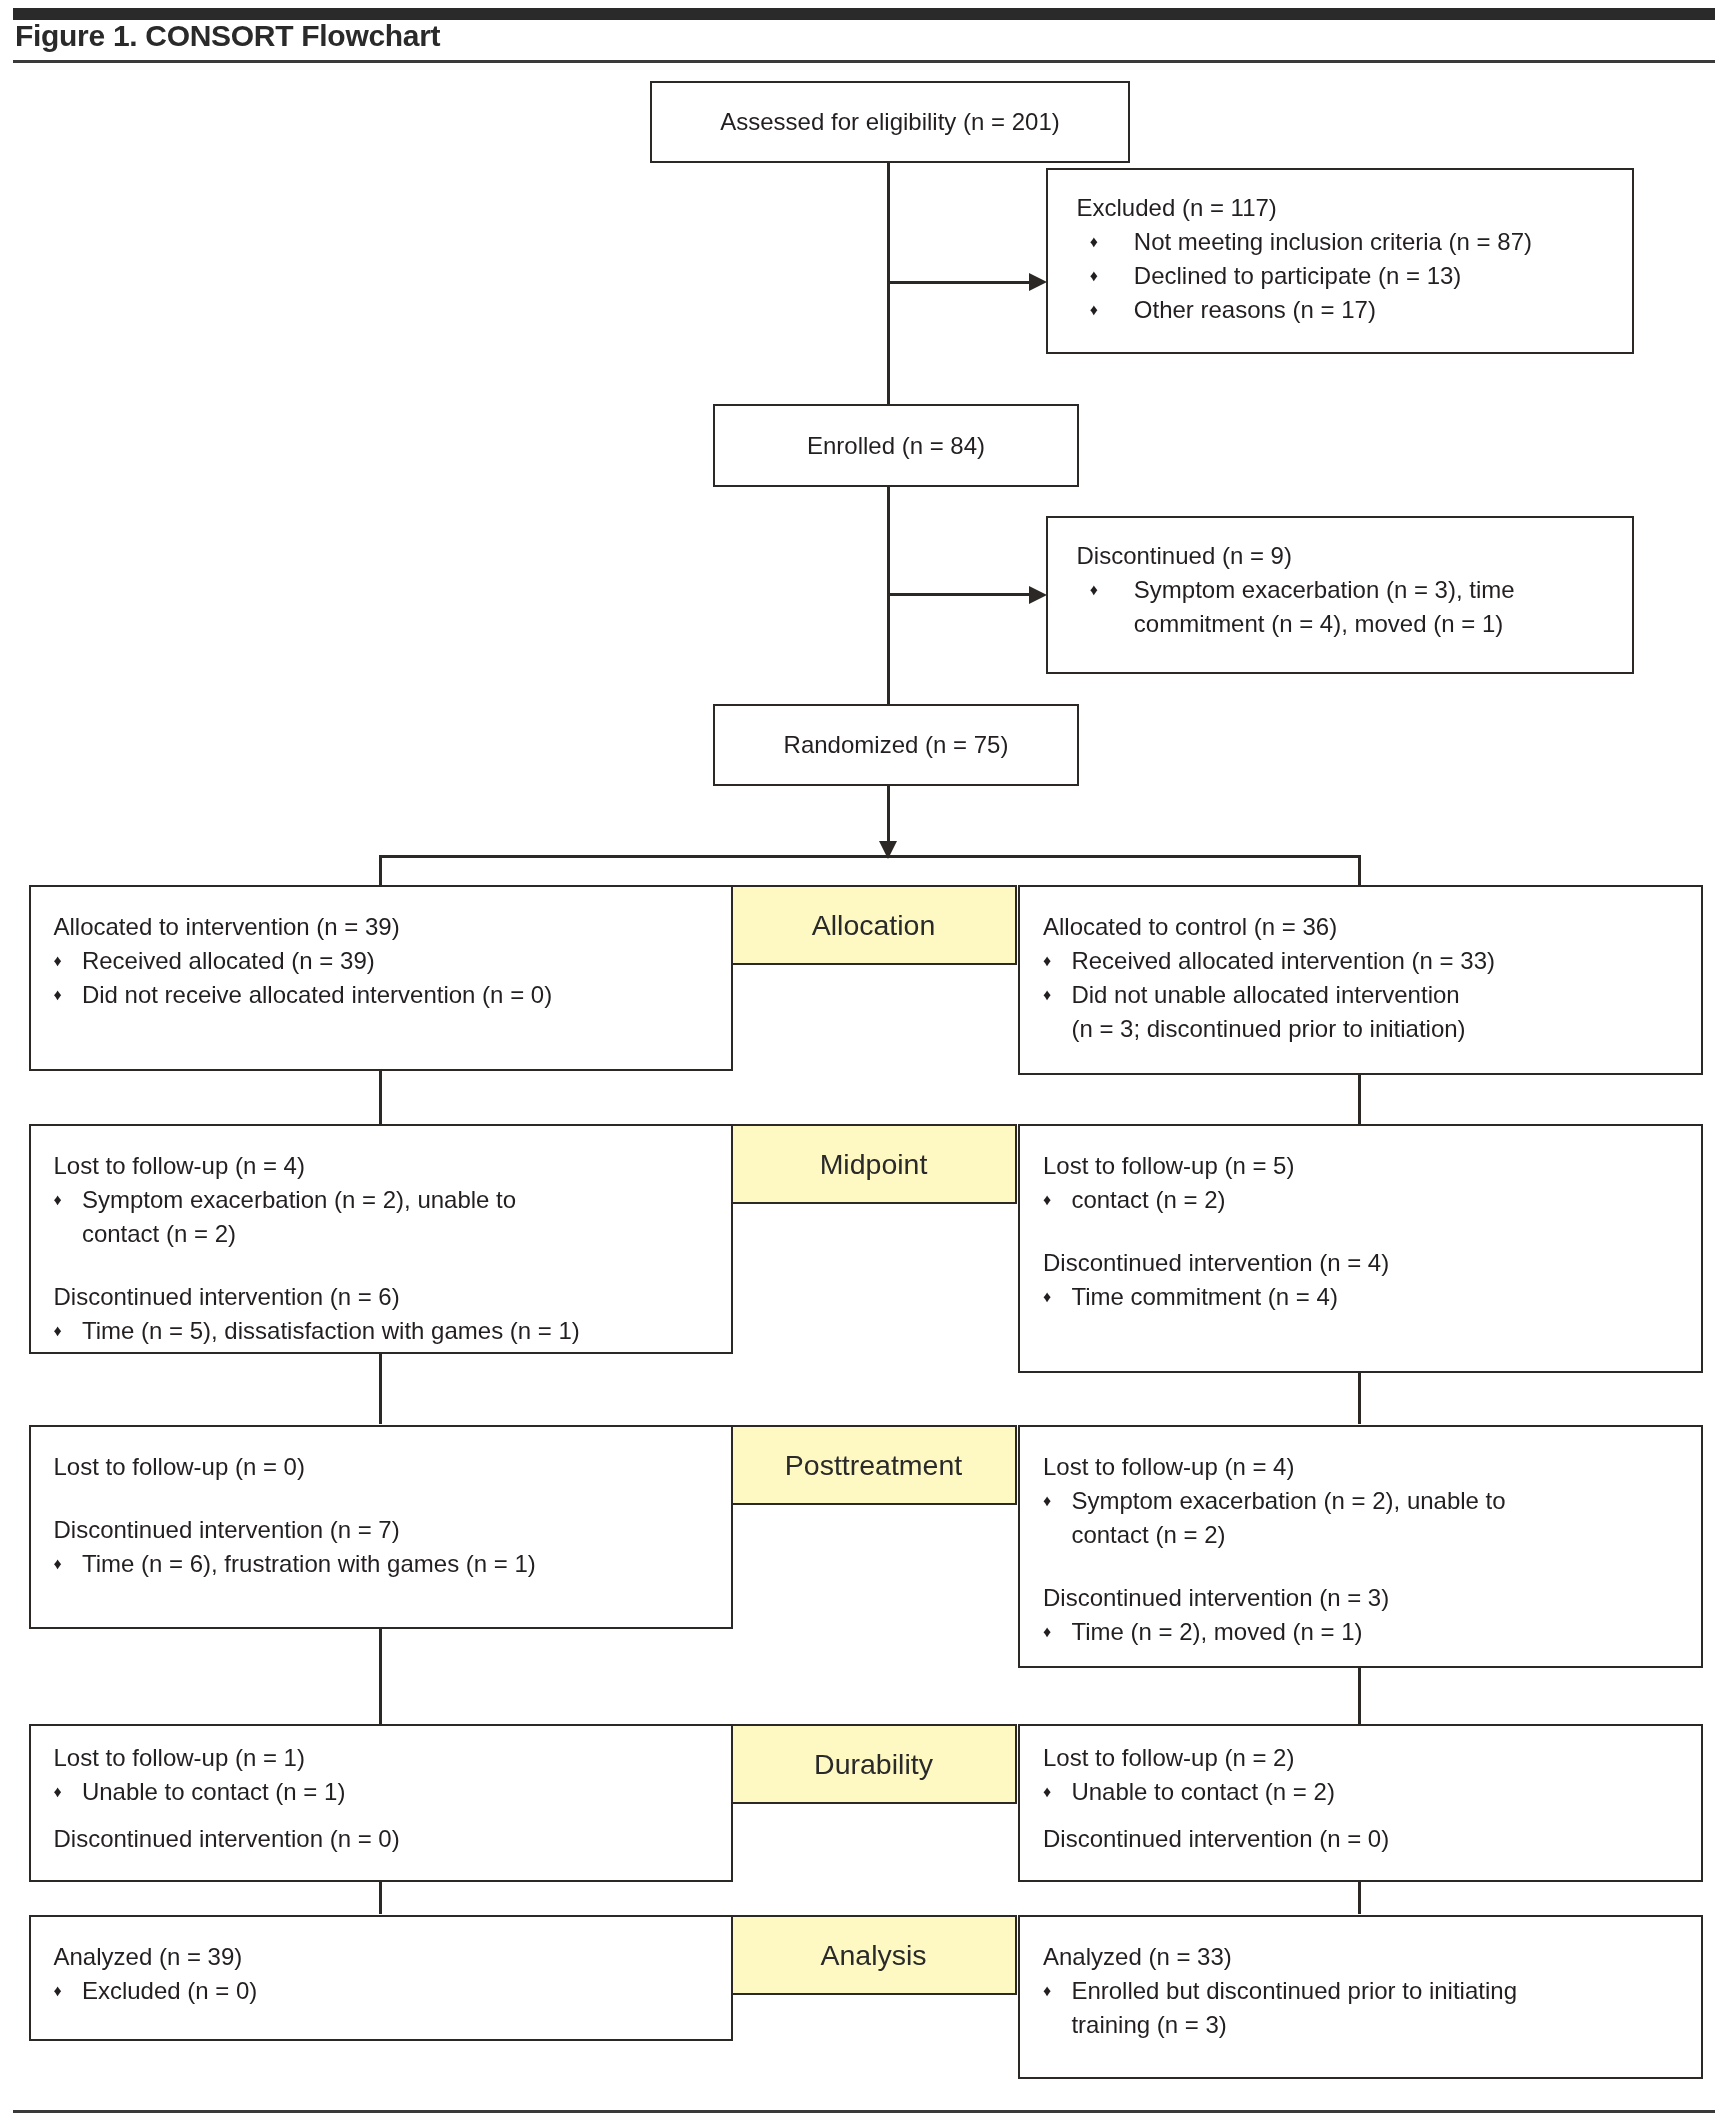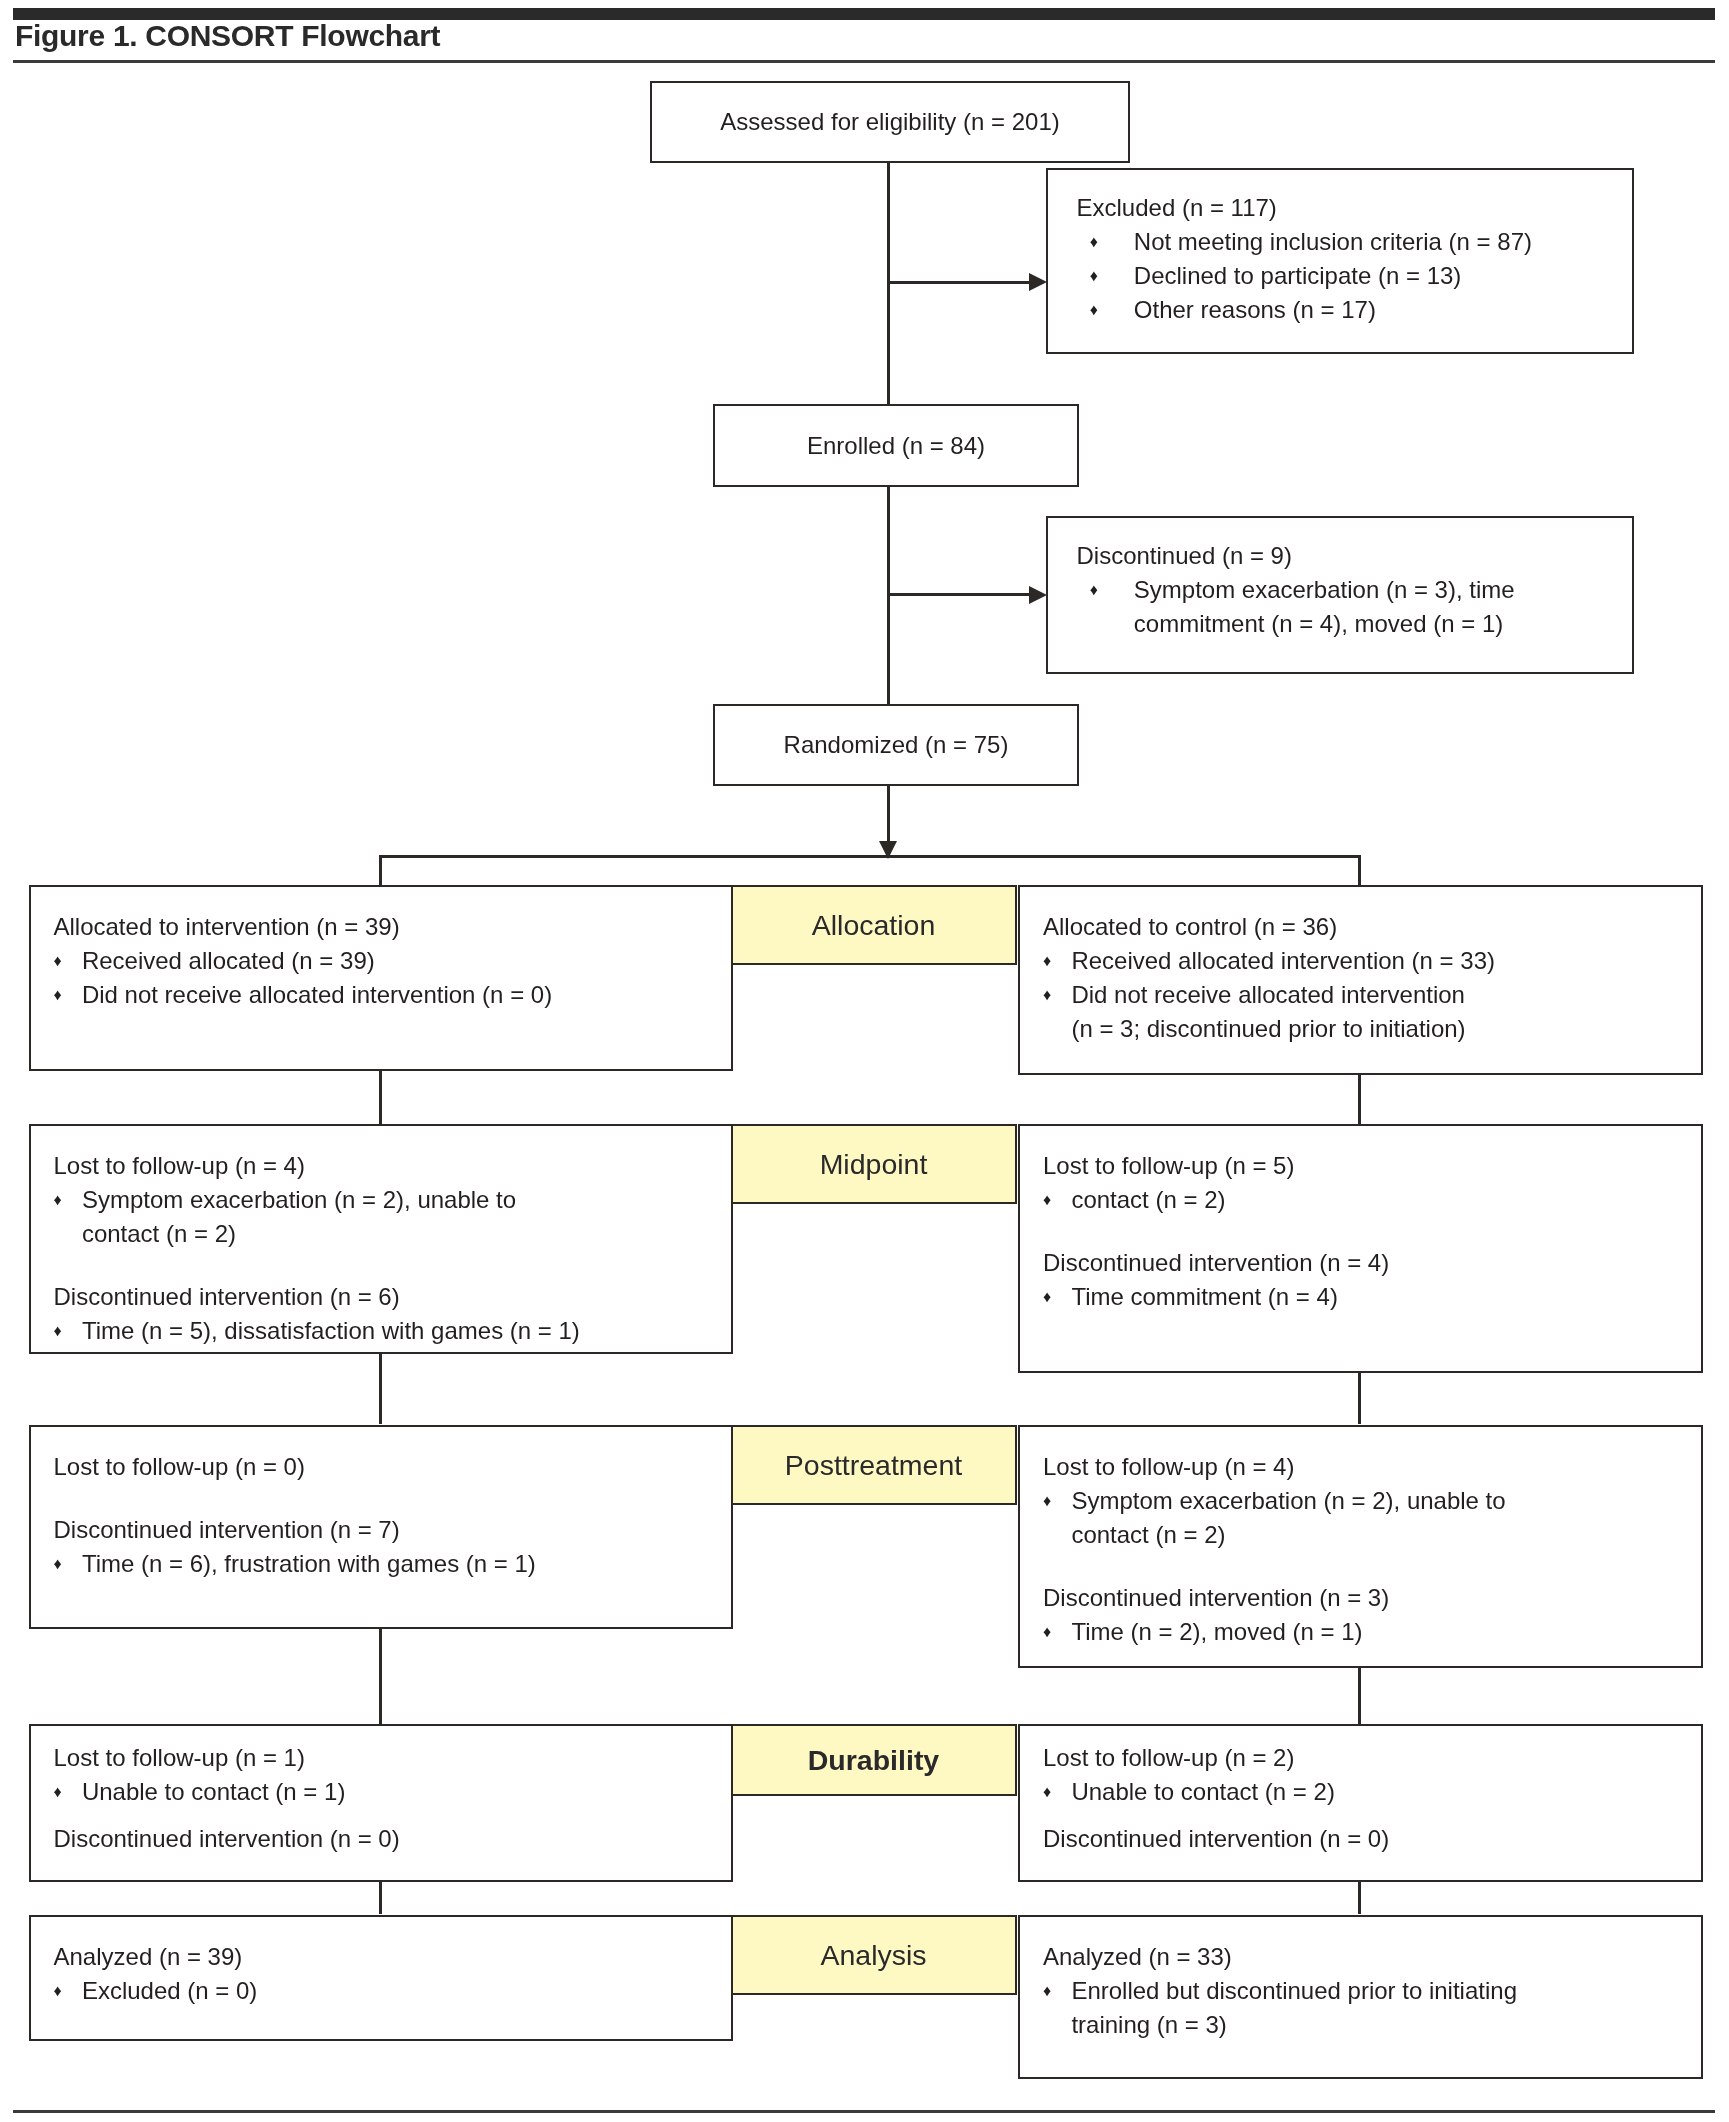--- a/index.html
+++ b/index.html
@@ -161,21 +161,21 @@
       <div>Allocated to control (n = 36)</div>
       <div class="bullet">
         <span class="dia">♦</span>
         <div class="blines">
             <div>Received allocated intervention (n = 33)</div>
           </div>
       </div>
       <div class="bullet">
         <span class="dia">♦</span>
         <div class="blines">
-          <div>Did not receive allocated intervention</div>
+          <div>Did not unable allocated intervention</div>
           <div>(n = 3; discontinued prior to initiation)</div>
         </div>
       </div>
     </div>
   </div>
 
   <div class="vline" style="left:379px; top:1071px; width:2.9px; height:53px;"></div>
   <div class="vline" style="left:1358px; top:1075px; width:2.9px; height:49px;"></div>
 
   <div class="labelbox" style="left:730px; top:1124px; width:287px; height:80px;">
@@ -265,21 +265,21 @@
         <div class="blines">
             <div>Time (n = 2), moved (n = 1)</div>
           </div>
       </div>
     </div>
   </div>
 
   <div class="vline" style="left:379px; top:1628px; width:2.9px; height:96px;"></div>
   <div class="vline" style="left:1358px; top:1668px; width:2.9px; height:56px;"></div>
 
-  <div class="labelbox" style="left:730px; top:1724px; width:287px; height:72px;font-weight:bold;">
+  <div class="labelbox" style="left:730px; top:1724px; width:287px; height:80px;">
     <span>Durability</span>
   </div>
 
   <div class="box fbox tight row-durability" style="left:28.5px; top:1724px; width:704px; height:158px;">
     <div class="group">
       <div>Lost to follow-up (n = 1)</div>
       <div class="bullet">
         <span class="dia">♦</span>
         <div class="blines">
             <div>Unable to contact (n = 1)</div>

